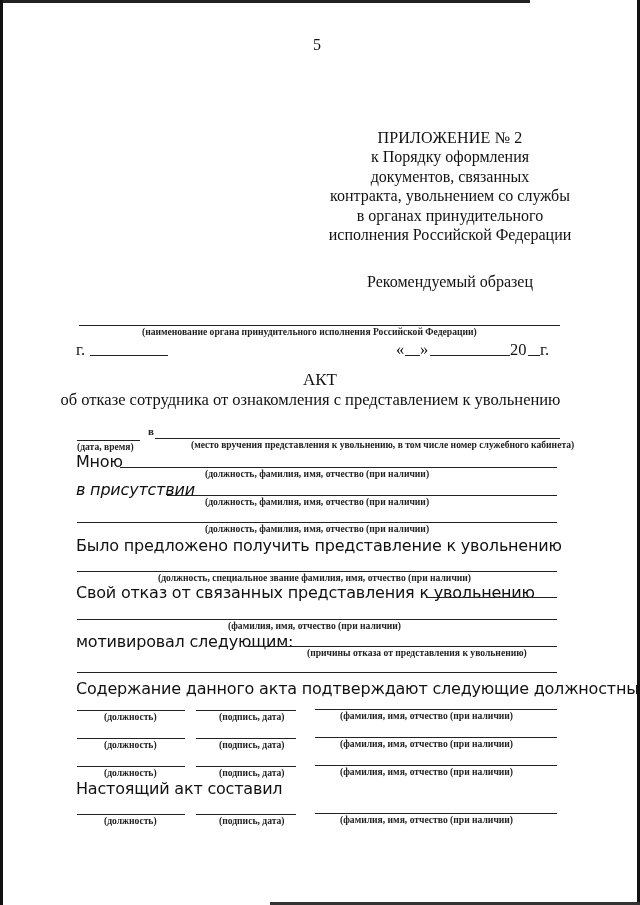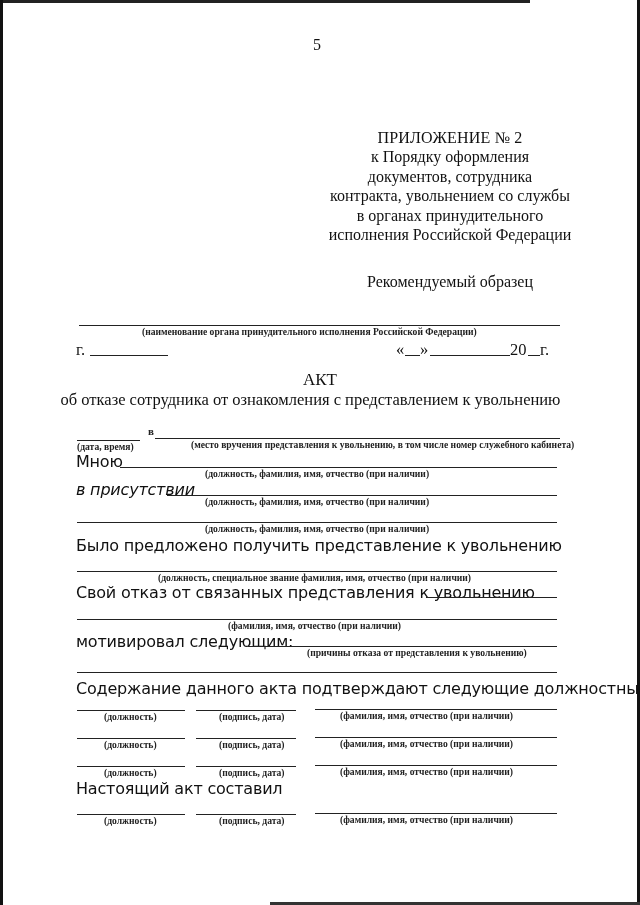--- a/index.html
+++ b/index.html
@@ -27,21 +27,21 @@
 <div class="border-top"></div>
 <div class="border-left"></div>
 <div class="border-right"></div>
 <div class="border-bottom"></div>
 
 <div class="abs page-num">5</div>
 
 <div class="abs appendix">
   <div class="title">ПРИЛОЖЕНИЕ № 2</div>
   <div>к Порядку оформления</div>
-  <div>документов, сотрудника</div>
+  <div>документов, связанных</div>
   <div>контракта, увольнением со службы</div>
   <div>в органах принудительного</div>
   <div>исполнения Российской Федерации</div>
 </div>
 <div class="abs recommended">Рекомендуемый образец</div>
 
 <div class="rule" style="left:79px; top:325px; width:481px;"></div>
 <div class="cap" style="left:142px; top:326px;font-family:Liberation Serif, serif;">(наименование органа принудительного исполнения Российской Федерации)</div>
 
 <div class="label" style="left:76px; top:340px;">г.</div>

